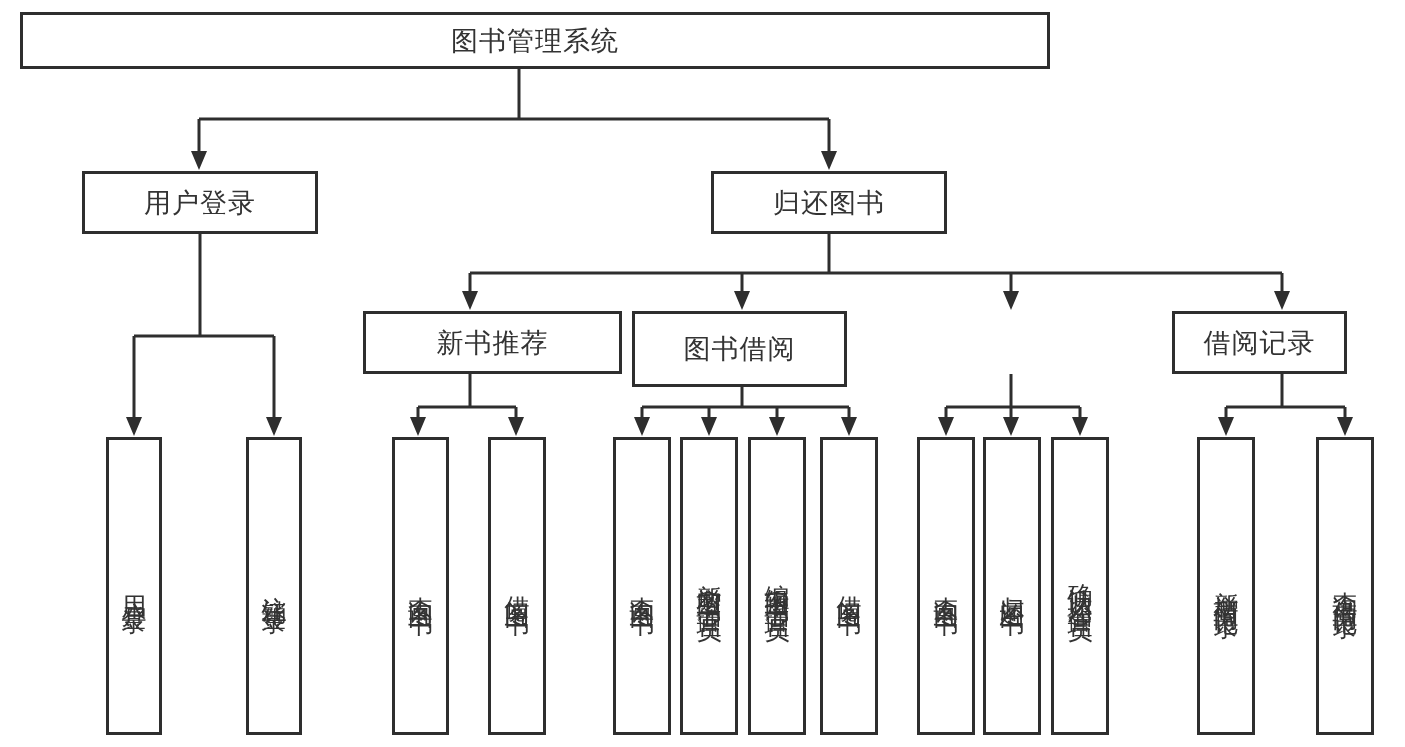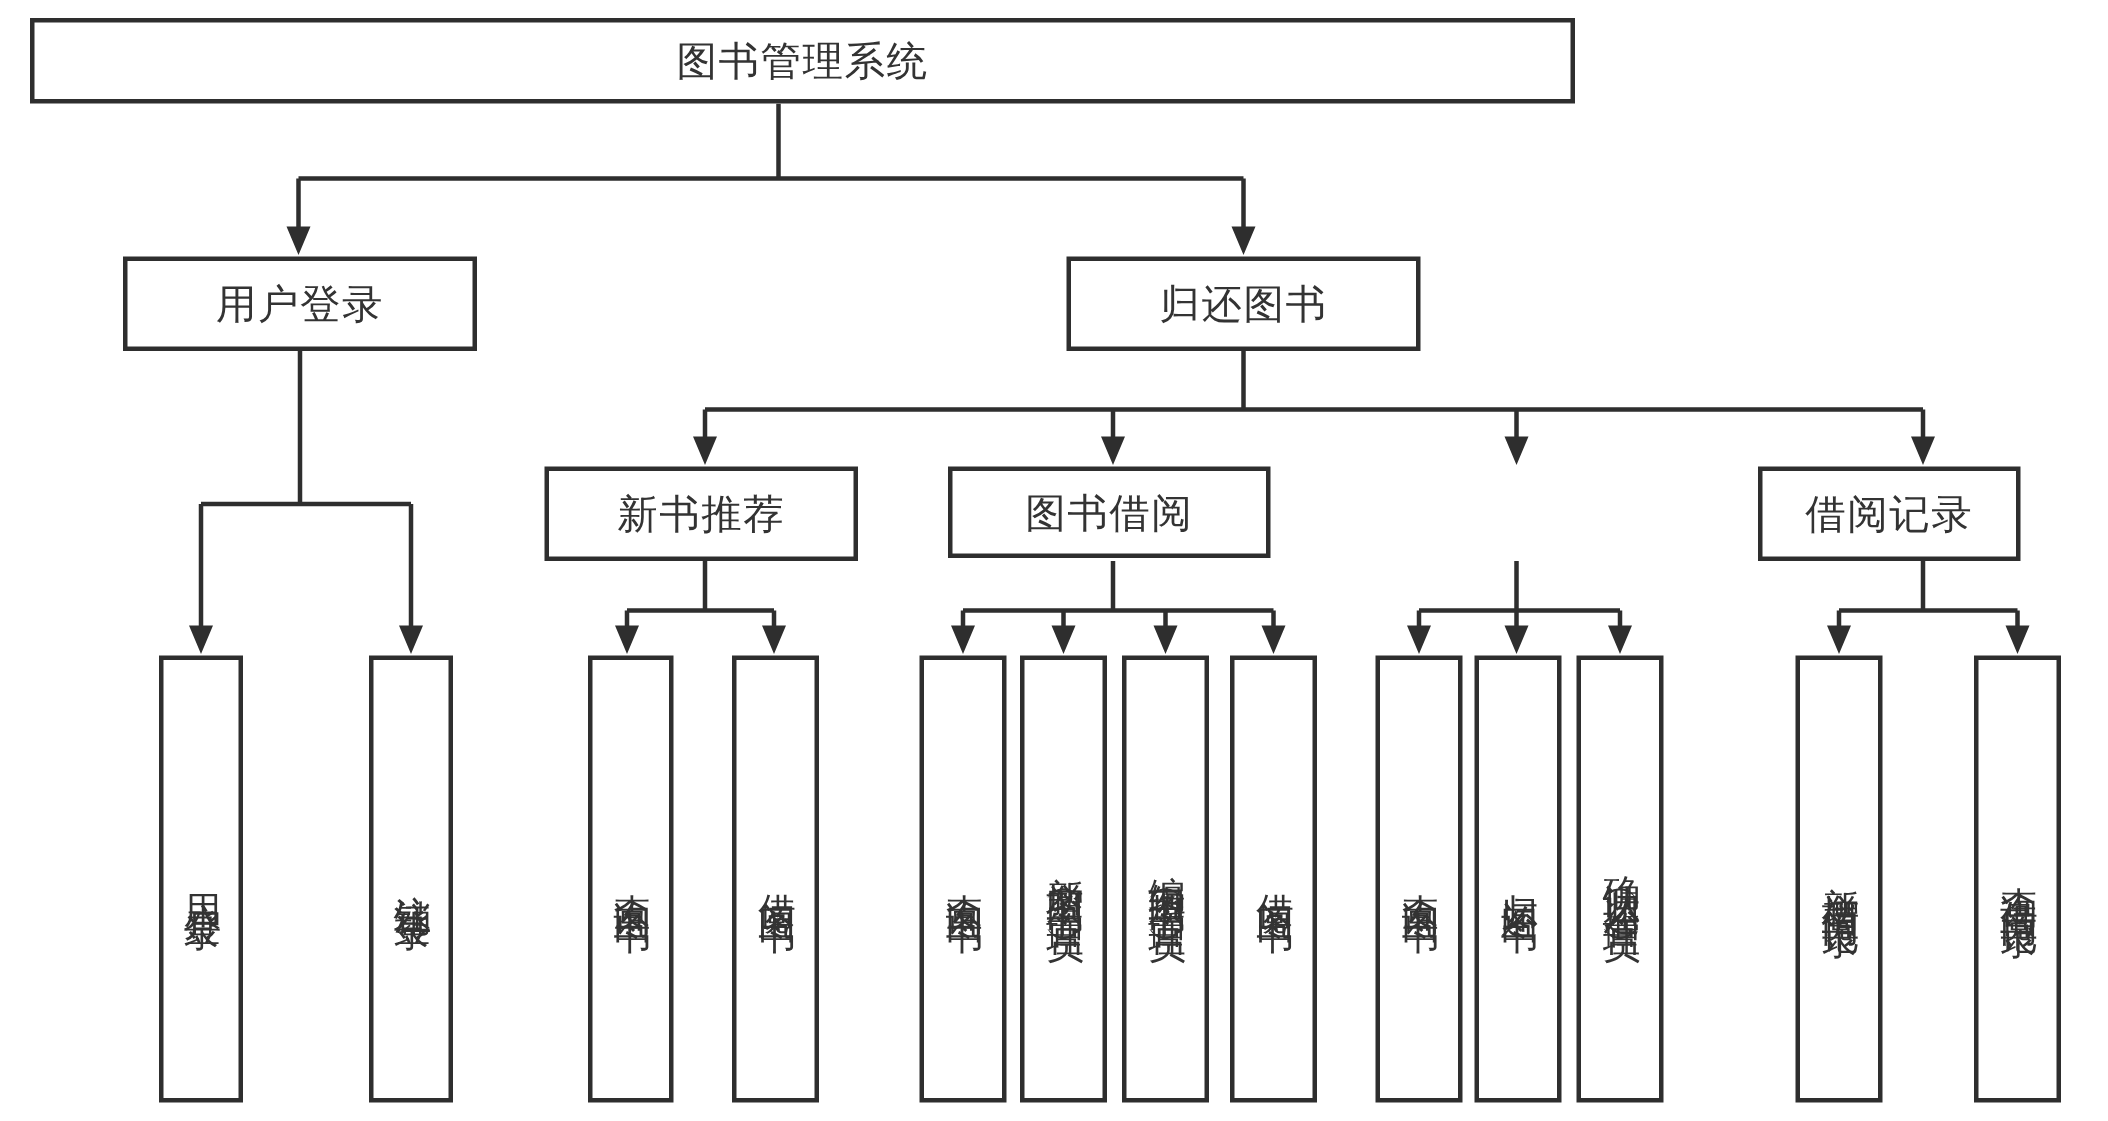--- a/index.html
+++ b/index.html
@@ -102,22 +102,22 @@
       M938 417 L954 417 L946 436 Z  M1003 417 L1019 417 L1011 436 Z
       M1072 417 L1088 417 L1080 436 Z
       M1218 417 L1234 417 L1226 436 Z  M1337 417 L1353 417 L1345 436 Z"></path>
   </svg>
 
   <div class="node h-node" style="left:20px; top:12px; width:1030px; height:57px;">图书管理系统</div>
 
   <div class="node h-node" style="left:82px; top:171px; width:236px; height:63px;">用户登录</div>
   <div class="node h-node" style="left:711px; top:171px; width:236px; height:63px;">归还图书</div>
 
-  <div class="node h-node" style="left:363px; top:311px; width:209px; height:63px;">新书推荐</div>
-  <div class="node h-node" style="left:632px; top:311px; width:215px; height:61px;">图书借阅</div>
+  <div class="node h-node" style="left:363px; top:311px; width:259px; height:63px;">新书推荐</div>
+  <div class="node h-node" style="left:632px; top:311px; width:215px; height:76px;">图书借阅</div>
   <div class="node h-node" style="left:1172px; top:311px; width:175px; height:63px;">借阅记录</div>
 
   <div class="node v-node" style="left:106px; top:437px; width:56px; height:298px;">用户登录</div>
   <div class="node v-node" style="left:246px; top:437px; width:56px; height:298px;">注销登录</div>
 
   <div class="node v-node" style="left:392px; top:437px; width:57px; height:298px;">查询图书</div>
   <div class="node v-node" style="left:488px; top:437px; width:58px; height:298px;">借阅图书</div>
 
   <div class="node v-node" style="left:613px; top:437px; width:58px; height:298px;">查询图书</div>
   <div class="node v-node" style="left:680px; top:437px; width:58px; height:298px;">新增图书（管理员）</div>

